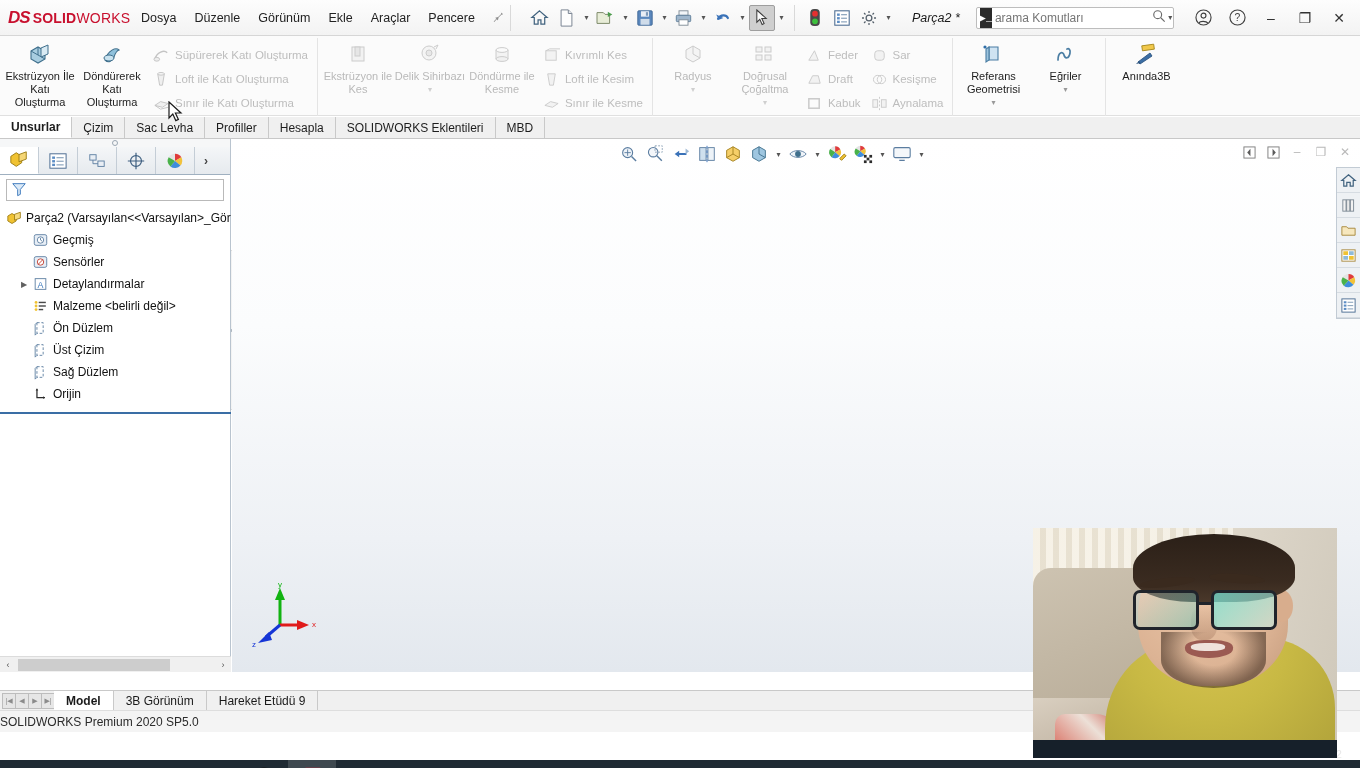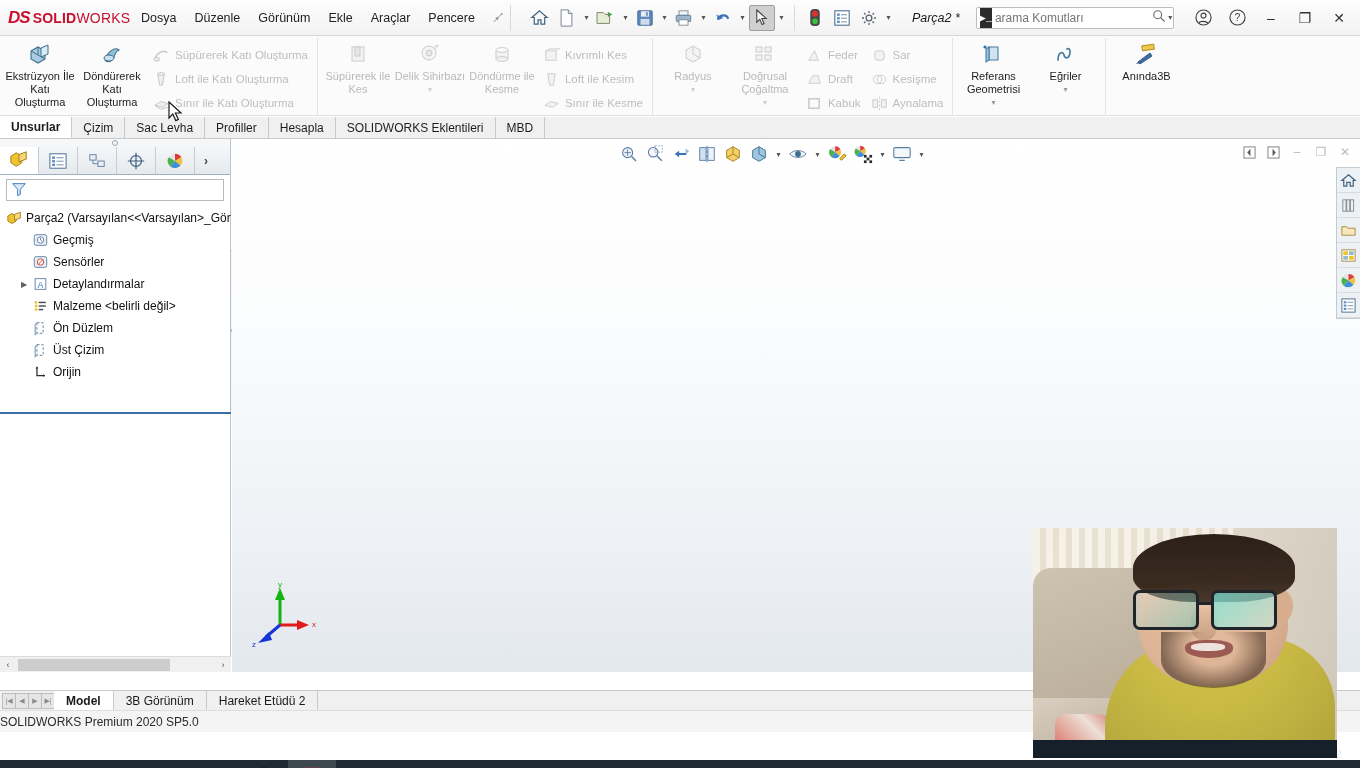--- a/index.html
+++ b/index.html
@@ -446,21 +446,21 @@
     </div>
 
     <div class="rgroup">
       <div class="bigbtn disabled">
         <span class="ic ic24">
           <svg width="26" height="26" viewBox="0 0 26 26">
               <rect x="7" y="5" width="12" height="14" fill="#f2f2f2" stroke="#cccccc"></rect>
               <rect x="10" y="5" width="5" height="9" fill="#e6e6e6" stroke="#cccccc"></rect>
             </svg>
         </span>
-        <span class="lbl">Süpürerek ile Kes</span>
+        <span class="lbl">Ekstrüzyon ile Kes</span>
       </div>
       <div class="bigbtn disabled">
         <span class="ic ic24">
           <svg width="26" height="26" viewBox="0 0 26 26">
               <circle cx="12" cy="11" r="7" fill="#f4f4f4" stroke="#cccccc"></circle>
               <circle cx="12" cy="11" r="3" fill="#e8e8e8" stroke="#cccccc"></circle>
               <path d="M17 5l4-2-2 4" fill="none" stroke="#cccccc"></path>
             </svg>
         </span>
         <span class="lbl">Delik Sihirbazı</span>
@@ -765,20 +765,30 @@
         <span class="expander"></span>
         <span class="tic">
           <svg width="17" height="16" viewBox="0 0 18 18">
               <path d="M5 3h7v12H5z" fill="none" stroke="#5b7da0" stroke-dasharray="3 2"></path>
               <path d="M5 3l-2 2v12l2-2" fill="none" stroke="#5b7da0"></path>
             </svg>
         </span>
         <span class="tlbl">Üst Çizim</span>
       </div>
 
+      <div class="trow indent1">
+        <span class="expander"></span>
+        <span class="tic">
+          <svg width="17" height="16" viewBox="0 0 18 18">
+              <path d="M5 3h7v12H5z" fill="none" stroke="#5b7da0" stroke-dasharray="3 2"></path>
+              <path d="M5 3l-2 2v12l2-2" fill="none" stroke="#5b7da0"></path>
+            </svg>
+        </span>
+        <span class="tlbl">Sağ Düzlem</span>
+      </div>
 
       <div class="trow indent1">
         <span class="expander"></span>
         <span class="tic">
           <svg width="17" height="16" viewBox="0 0 18 18">
               <path d="M5 3v10h9" fill="none" stroke="#2b2b2b" stroke-width="1.4"></path>
               <path d="M5 3l-1.5 2h3z" fill="#2b2b2b"></path>
               <path d="M14 13l-2-1.5v3z" fill="#2b2b2b"></path>
             </svg>
         </span>
@@ -972,21 +982,21 @@
 
   <div class="bottombar">
     <div class="navbtns">
       <div class="navbtn">|◀</div>
       <div class="navbtn">◀</div>
       <div class="navbtn">▶</div>
       <div class="navbtn">▶|</div>
     </div>
     <div class="btab active">Model</div>
     <div class="btab">3B Görünüm</div>
-    <div class="btab">Hareket Etüdü 2</div>
+    <div class="btab">Hareket Etüdü 9</div>
   </div>
 
   <div class="statusbar">
     <span>SOLIDWORKS Premium 2020 SP5.0</span>
   </div>
 
   <div class="taskbar">
     <div class="tbitem">
       <svg width="20" height="20" viewBox="0 0 20 20">
           <rect x="1" y="1" width="8" height="8" fill="#fff"></rect>

